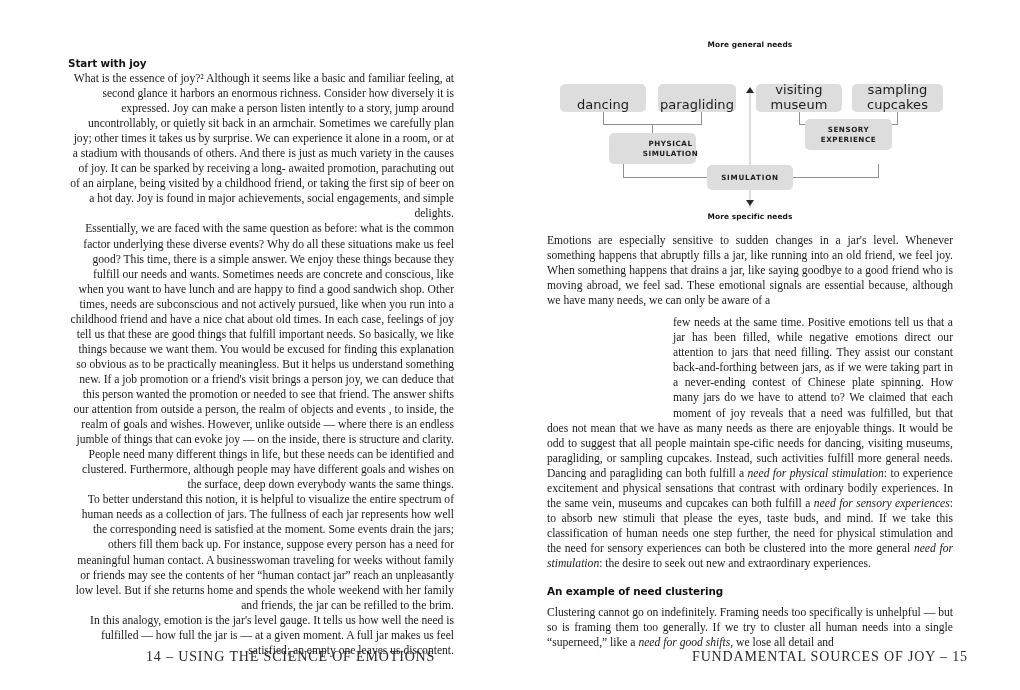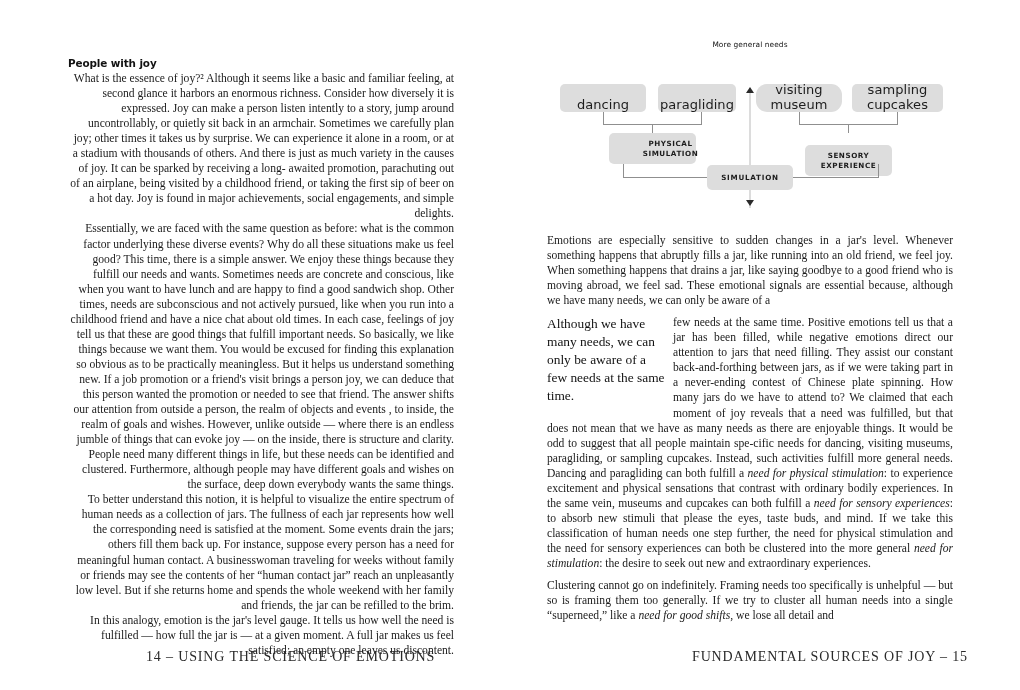--- a/index.html
+++ b/index.html
@@ -68,21 +68,21 @@
     width: 406px;
     height: 186px;
     margin: 0 0 6px 0;
   }
   .dg-label {
     position: absolute;
     width: 100%;
     text-align: center;
     font-family: "DejaVu Sans", sans-serif;
     font-size: 7.4px;
-    font-weight: normal;
+    font-weight: bold;
     color: #111;
     letter-spacing: 0.1px;
   }
   .dg-label.top { top: 0px; left: 0; }
   .dg-label.bottom { top: 172px; left: 0; }
 
   .axis-line {
     position: absolute;
     left: 50%;
     width: 1px;
@@ -181,21 +181,21 @@
   .folio.left  { left: 146px; }
   .folio.right { left: 692px; }
 </style>
 </head>
 <body>
 
 <div class="spread">
 
   <div class="page-left">
 
-    <h2 class="section-head">People with joy</h2>
+    <h2 class="section-head">Start with joy</h2>
 
     <p class="body"><span>What is the essence of joy?² Although it seems like a basic and familiar feeling, at second glance it harbors an enormous richness. Consider how diversely it is expressed. Joy can make a person listen intently to a story, jump around uncontrollably, or quietly sit back in an armchair. Sometimes we carefully plan joy; other times it takes us by surprise. We can experience it alone in a room, or at a stadium with thousands of others. And there is just as much variety in the causes of joy. It can be sparked by receiving a long- awaited promotion, parachuting out of an airplane, being visited by a childhood friend, or taking the first sip of beer on a hot day. Joy is found in major achievements, social engagements, and simple delights.</span></p>
 
     <p class="body"><span>Essentially, we are faced with the same question as before: what is the common factor underlying these diverse events? Why do all these situations make us feel good? This time, there is a simple answer. We enjoy these things because they fulfill our needs and wants. Sometimes needs are concrete and conscious, like when you want to have lunch and are happy to find a good sandwich shop. Other times, needs are subconscious and not actively pursued, like when you run into a childhood friend and have a nice chat about old times. In each case, feelings of joy tell us that these are good things that fulfill important needs. So basically, we like things because we want them. You would be excused for finding this explanation so obvious as to be practically meaningless. But it helps us understand something new. If a job promotion or a friend's visit brings a person joy, we can deduce that this person wanted the promotion or needed to see that friend. The answer shifts our attention from outside a person, the realm of objects and events , to inside, the realm of goals and wishes. However, unlike outside — where there is an endless jumble of things that can evoke joy — on the inside, there is structure and clarity. People need many different things in life, but these needs can be identified and clustered. Furthermore, although people may have different goals and wishes on the surface, deep down everybody wants the same things.</span></p>
 
     <p class="body"><span>To better understand this notion, it is helpful to visualize the entire spectrum of human needs as a collection of jars. The fullness of each jar represents how well the corresponding need is satisfied at the moment. Some events drain the jars; others fill them back up. For instance, suppose every person has a need for meaningful human contact. A businesswoman traveling for weeks without family or friends may see the contents of her “human contact jar” reach an unpleasantly low level. But if she returns home and spends the whole weekend with her family and friends, the jar can be refilled to the brim.</span></p>
 
     <p class="body"><span>In this analogy, emotion is the jar's level gauge. It tells us how well the need is fulfilled — how full the jar is — at a given moment. A full jar makes us feel satisfied; an empty one leaves us discontent.</span></p>
   </div>
 
@@ -204,48 +204,49 @@
   <div class="page-right">
 
     <div class="diagram">
 
       <div class="dg-label top">More general needs</div>
 
       <div class="arrow-head up" style="top:47px;"></div>
       <div class="axis-line" style="top:53px; height:115px;"></div>
       <div class="arrow-head down" style="top:160px;"></div>
 
+      <div class="dg-label bottom">More specific needs</div>
 
       <div class="node leaf" style="left:13px; top:44px; width:86px;">
         <span>dancing</span>
       </div>
       <div class="node leaf" style="left:111px; top:44px; width:78px;">
         <span>paragliding</span>
       </div>
-      <div class="node leaf" style="left:209px; top:44px; width:86px;border-radius:11px;">
+      <div class="node leaf" style="left:209px; top:44px; width:86px;">
         <span>visiting museum</span>
       </div>
       <div class="node leaf" style="left:305px; top:44px; width:91px;">
         <span>sampling cupcakes</span>
       </div>
 
       <div class="conn v" style="left:56px;  top:72px; height:12px;"></div>
       <div class="conn v" style="left:154px; top:72px; height:12px;"></div>
       <div class="conn h" style="left:56px;  top:84px; width:99px;"></div>
       <div class="conn v" style="left:105px; top:84px; height:9px;"></div>
 
       <div class="conn v" style="left:252px; top:72px; height:12px;"></div>
       <div class="conn v" style="left:350px; top:72px; height:12px;"></div>
       <div class="conn h" style="left:252px; top:84px; width:99px;"></div>
       <div class="conn v" style="left:301px; top:84px; height:9px;"></div>
 
       <div class="node mid" style="left:62px; top:93px; width:87px;padding-left:36px;">
         <span><span>PHYSICAL</span><br><span>SIMULATION</span></span>
       </div>
-      <div class="node mid" style="left:258px; top:105px; width:87px;">
+      <div class="node mid" style="left:258px; top:79px; width:87px;">
         <span><span>SENSORY</span><br><span>EXPERIENCE</span></span>
       </div>
 
       <div class="conn v" style="left:76px;  top:124px; height:13px;"></div>
       <div class="conn h" style="left:76px;  top:137px; width:95px;"></div>
       <div class="conn v" style="left:331px; top:124px; height:13px;"></div>
       <div class="conn h" style="left:236px; top:137px; width:96px;"></div>
 
       <div class="node root" style="left:160px; top:125px; width:86px;">
         <span>SIMULATION</span>
@@ -253,21 +254,21 @@
     </div>
 
     <p class="body justify">Emotions are especially sensitive to sudden changes in a jar's level. Whenever something happens that abruptly fills a jar, like running into an old friend, we feel joy. When something happens that drains a jar, like saying goodbye to a good friend who is moving abroad, we feel sad. These emotional signals are essential because, although we have many needs, we can only be aware of a</p>
 
     <div class="wrap-block">
       <div class="quote-spacer"></div>
 
       <p class="body justify"><span>few needs at the same time. Positive emotions tell us that a jar has been filled, while negative emotions direct our attention to jars that need filling. They assist our constant back-and-forthing between jars, as if we were taking part in a never-ending contest of Chinese plate spinning. How many jars do we have to attend to? We claimed that each moment of joy reveals that a need was fulfilled, but that does not mean that we have as many needs as there are enjoyable things. It would be odd to suggest that all people maintain spe-cific needs for dancing, visiting museums, paragliding, or sampling cupcakes. Instead, such activities fulfill more general needs. Dancing and paragliding can both fulfill a </span><em class="it">need for physical stimulation</em><span>: to experience excitement and physical sensations that contrast with ordinary bodily experiences. In the same vein, museums and cupcakes can both fulfill a </span><em class="it">need for sensory experiences</em><span>: to absorb new stimuli that please the eyes, taste buds, and mind. If we take this classification of human needs one step further, the need for physical stimulation and the need for sensory experiences can both be clustered into the more general </span><em class="it">need for stimulation</em><span>: the desire to seek out new and extraordinary experiences.</span></p>
     </div>
 
+    <h2 class="section-head" style="margin-top:13px;">An example of need clustering</h2>
 
     <p class="body justify"><span>Clustering cannot go on indefinitely. Framing needs too specifically is unhelpful — but so is framing them too generally. If we try to cluster all human needs into a single “superneed,” like a </span><em class="it">need for good shifts</em><span>, we lose all detail and</span></p>
 
-    <div class="pullquote">Although we have many needs, we can only be aware of a few needs at the same time.</div>
   </div>
 
   <div class="folio right">FUNDAMENTAL SOURCES OF JOY – 15</div>
 
 </div>
 
 </body></html>

